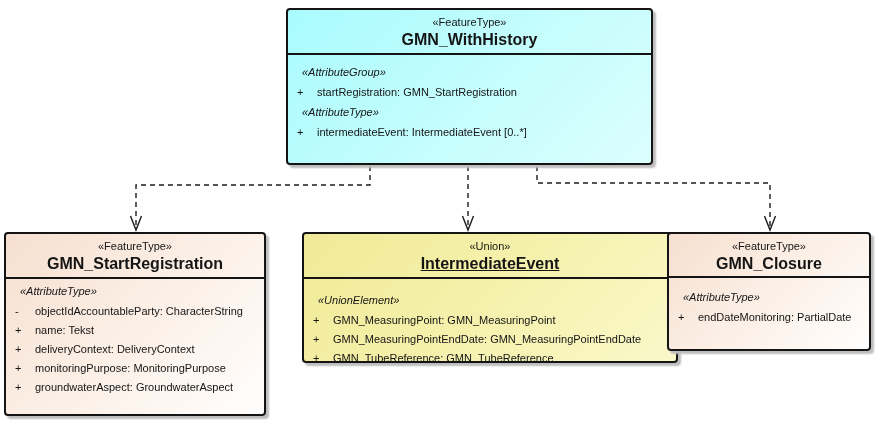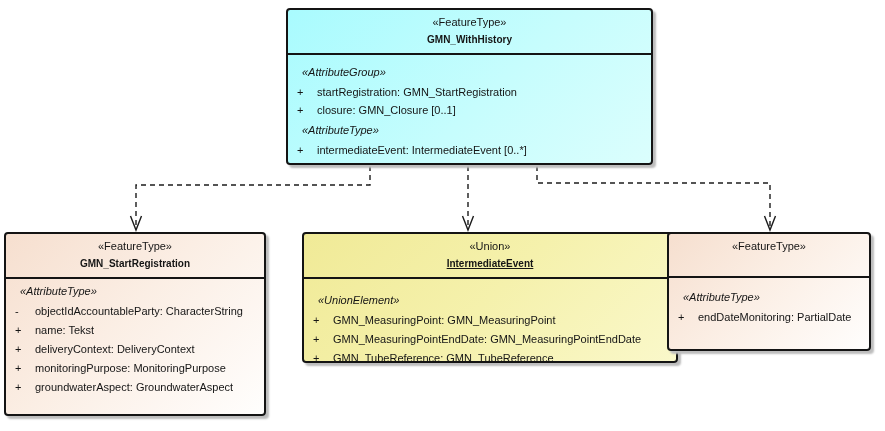--- a/index.html
+++ b/index.html
@@ -17,21 +17,21 @@
     overflow:hidden;
   }
   .fill-history{background:linear-gradient(135deg,#a9fbfe 0%,#c6fdfd 55%,#dbfefd 100%);}
   .fill-feature{background:linear-gradient(135deg,#f6dfcf 0%,#fbeee4 45%,#fffefd 100%);}
   .fill-union{background:linear-gradient(135deg,#f0ea97 0%,#f5f1ac 50%,#faf8ca 100%);}
   .hdr{
     box-sizing:border-box;border-bottom:2px solid #141414;
     text-align:center;padding-top:5px;
   }
   .stereo{font-size:11px;line-height:15px;}
-  .cname{font-size:10px;font-weight:bold;line-height:16px;margin-top:2px;}
+  .cname{font-size:16px;font-weight:bold;line-height:16px;margin-top:2px;}
   .cname.underlined{text-decoration:underline;}
   .bdy{box-sizing:border-box;}
   .row{
     position:relative;font-size:11px;white-space:nowrap;overflow:hidden;
     padding-left:29px;line-height:19px;
   }
   .row .vis{position:absolute;left:9px;top:0;}
   .stereo-row{padding-left:14px;font-style:italic;}
   
   .box-top .hdr{height:45px;}
@@ -75,21 +75,20 @@
       <div class="cname">GMN_WithHistory</div>
     </div>
     <div class="bdy">
       <div class="row stereo-row">«AttributeGroup»</div>
       <div class="row">
         <span class="vis">+</span>
         <span class="txt">startRegistration: GMN_StartRegistration</span>
       </div>
       <div class="row">
         <span class="vis">+</span>
-        <span class="txt">closure: GMN_Closure [0..1]</span>
       </div>
       <div class="row stereo-row">«AttributeType»</div>
       <div class="row">
         <span class="vis">+</span>
         <span class="txt">intermediateEvent: IntermediateEvent [0..*]</span>
       </div>
     </div>
   </div>
 
   <div class="uml-box fill-feature box-left" style="left:4px;top:232px;width:262px;height:184px;">
@@ -143,20 +142,21 @@
       <div class="row">
         <span class="vis">+</span>
         <span class="txt">GMN_TubeReference: GMN_TubeReference</span>
       </div>
     </div>
   </div>
 
   <div class="uml-box fill-feature box-right" style="left:667px;top:232px;width:204px;height:119px;">
     <div class="hdr">
       <div class="stereo">«FeatureType»</div>
+      <div class="cname">GMN_Closure</div>
     </div>
     <div class="bdy">
       <div class="row stereo-row">«AttributeType»</div>
       <div class="row">
         <span class="vis">+</span>
         <span class="txt">endDateMonitoring: PartialDate</span>
       </div>
     </div>
   </div>
 

